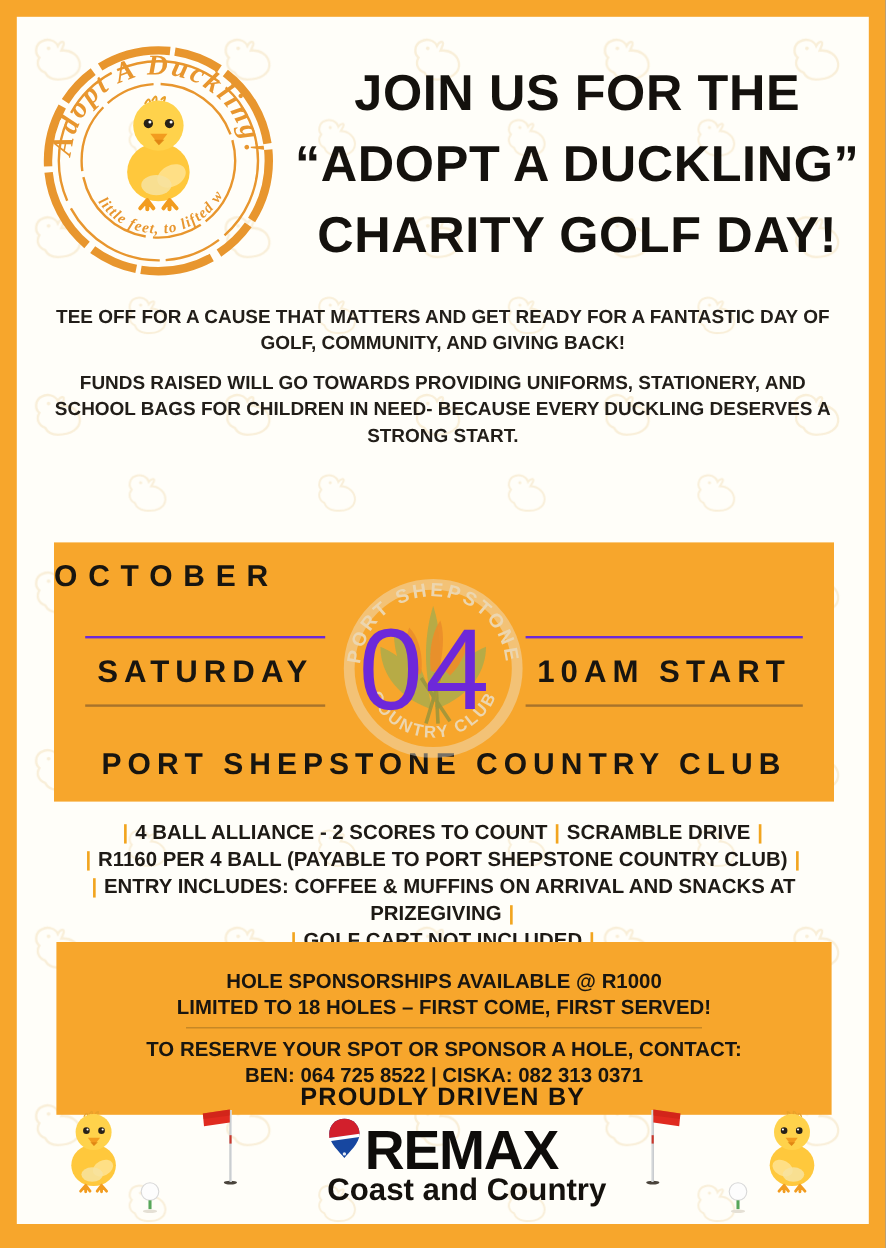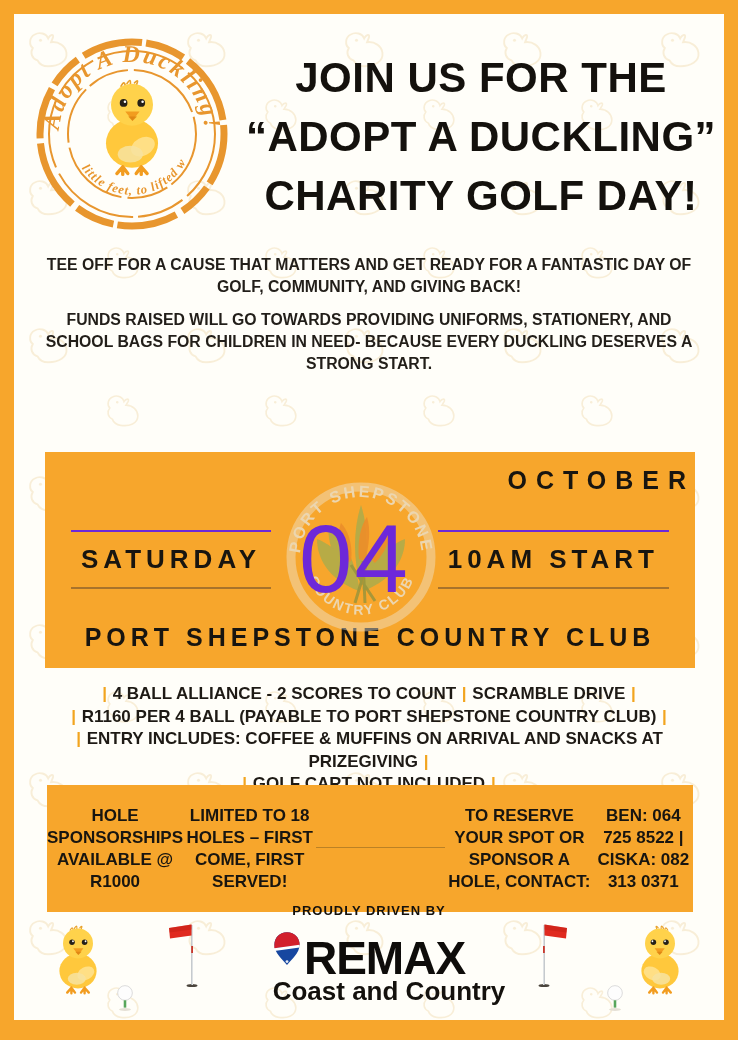--- a/index.html
+++ b/index.html
@@ -16,43 +16,43 @@
             color:#14110D;font-weight:bold;font-size:42px;line-height:59px;letter-spacing:.5px;white-space:nowrap;}
 
   
   .intro{position:absolute;left:24px;top:240px;width:662px;text-align:center;color:#221E19;
          font-weight:bold;font-size:15.8px;line-height:22px;}
   .intro p{margin:0 0 11px 0;}
 
   
   .event-banner{position:absolute;left:31px;top:438px;width:650px;height:216px;background:#F7A62C;
                 display:flex;flex-direction:column;justify-content:space-between;padding:0;box-sizing:border-box;}
-  .month{margin-top:14px;text-align:right;font-weight:bold;font-size:25px;letter-spacing:9px;color:#181510;}
+  .month{margin-top:14px;text-align:left;font-weight:bold;font-size:25px;letter-spacing:9px;color:#181510;}
   .event-mid{display:flex;align-items:center;justify-content:space-between;padding:0 26px;height:118px;}
   .rule-label{border-top:2px solid #6d28d9;border-bottom:2px solid #A8732B;padding:12px 10px;
               font-weight:bold;font-size:26px;letter-spacing:5px;color:#181510;white-space:nowrap;}
   .day-wrap{position:relative;width:180px;height:118px;display:flex;align-items:center;justify-content:center;}
   .club-watermark{position:absolute;left:5px;top:-28px;width:170px;height:170px;opacity:.8;}
   .day-number{position:relative;font-size:96px;font-weight:400;color:#6d28d9;letter-spacing:2px;line-height:96px;}
   .venue{margin-bottom:16px;text-align:center;font-weight:bold;font-size:25px;letter-spacing:5px;color:#181510;white-space:nowrap;}
 
   
   .details{position:absolute;left:10px;top:669px;width:690px;text-align:center;color:#1E1A15;
            font-weight:bold;font-size:17px;line-height:22.5px;}
   .details .pipe{color:#F2A51F;padding:0 1px;}
 
   
-  .sponsor-banner{position:absolute;left:33px;top:771px;width:646px;height:127px;background:#F7A62C;
-                  display:flex;flex-direction:row;align-items:center;justify-content:center;
+  .sponsor-banner{position:absolute;left:33px;top:771px;width:646px;height:144px;background:#F7A62C;
+                  display:flex;flex-direction:column;align-items:center;justify-content:center;
                   color:#181510;font-weight:bold;font-size:17px;line-height:22px;text-align:center;}
   .sponsor-divider{width:430px;border-top:1.5px solid #BB8125;margin:5px 0 7px 0;}
 
   
   .driven-by{position:absolute;left:0;top:889px;width:710px;text-align:center;
-             font-weight:bold;font-size:13px;letter-spacing:1px;color:#14110D;}
+             font-weight:bold;font-size:21px;letter-spacing:1px;color:#14110D;}
   .brand-row{position:absolute;left:0;top:916px;width:710px;display:flex;align-items:flex-end;justify-content:center;}
   .balloon{width:28px;height:38px;margin-right:3px;margin-bottom:14px;}
   .brand-word{font-size:46px;font-weight:bold;letter-spacing:-1px;color:#0E0C0A;line-height:48px;}
   .brand-sub{position:absolute;left:0;top:962px;width:710px;text-align:center;
              font-weight:bold;font-size:26px;color:#14110D;padding-left:20px;}
 
   .corner-duck{position:absolute;width:60px;height:114px;}
   .corner-flag{position:absolute;width:32px;height:118px;}
   .corner-ball{position:absolute;width:22px;height:28px;}
   .flip{transform:scaleX(-1);}

